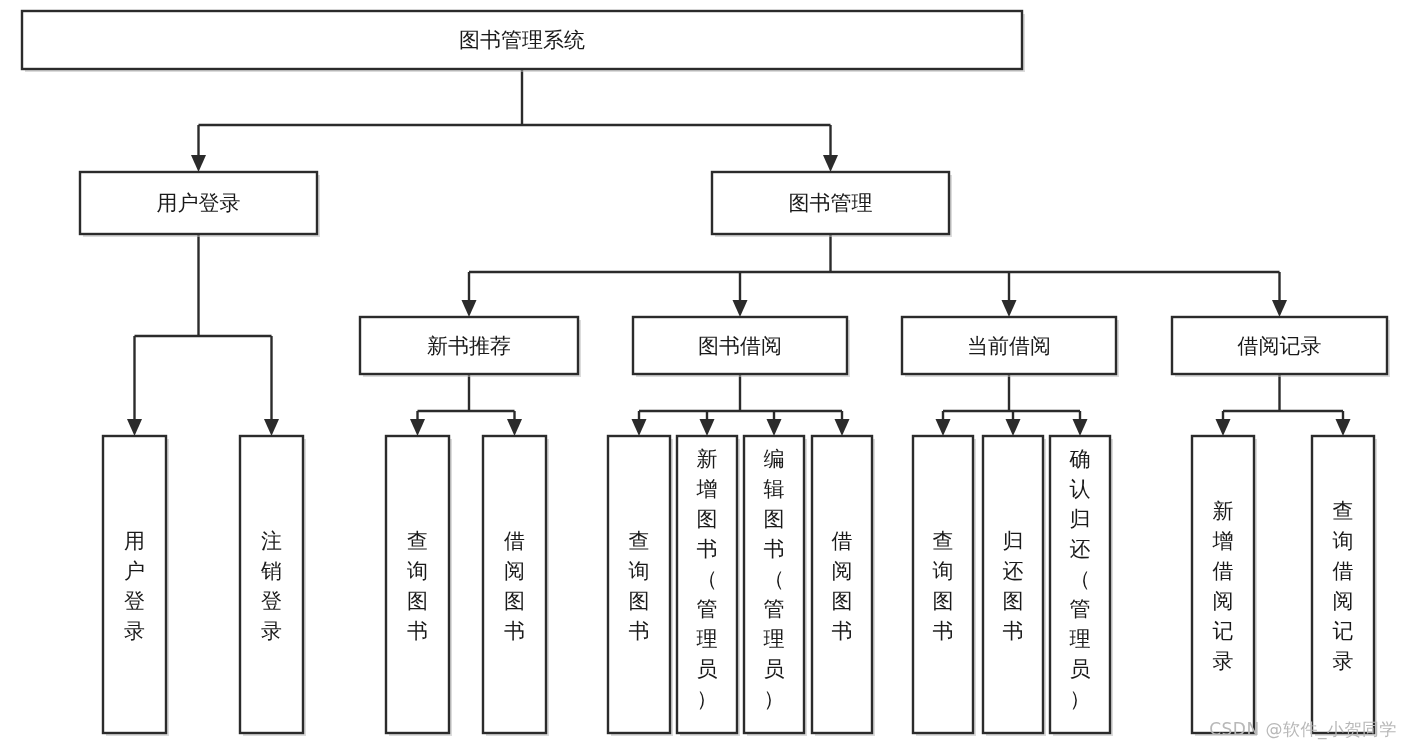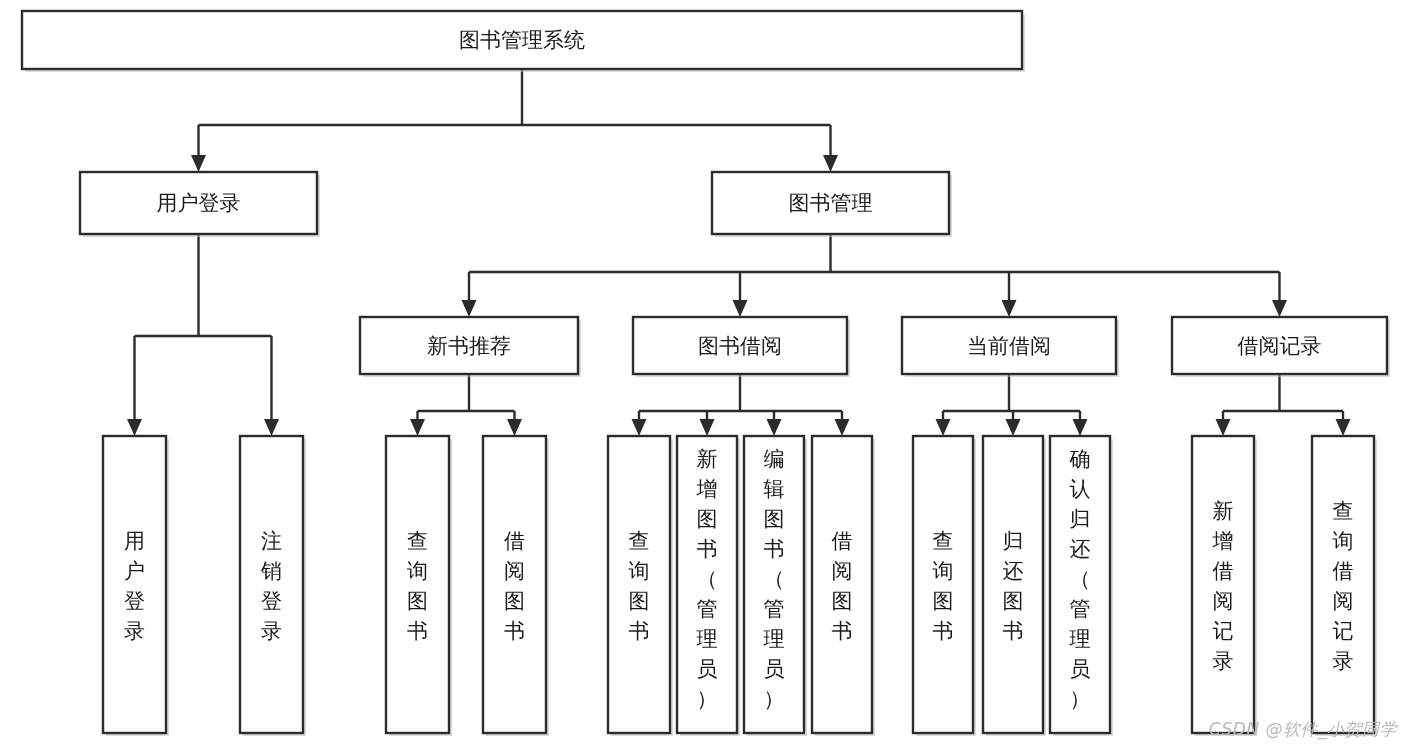--- a/index.html
+++ b/index.html
@@ -61,21 +61,20 @@
   .watermark-text {
     position: absolute;
     right: 8px;
     bottom: 6px;
     font-family: "DejaVu Sans", "Liberation Sans", sans-serif;
     font-size: 17px;
     color: #b8b8b8;
     white-space: nowrap;
     letter-spacing: 0.5px;
     user-select: none;
-    font-style: italic;
   }
 </style>
 </head>
 <body>
 
 <div id="diagram-root">
   <svg class="tree" viewBox="0 0 1405 747" xmlns="http://www.w3.org/2000/svg">
 
     <g id="connectors">
         <line x1="522" y1="69" x2="522" y2="125" class="connector"></line>

